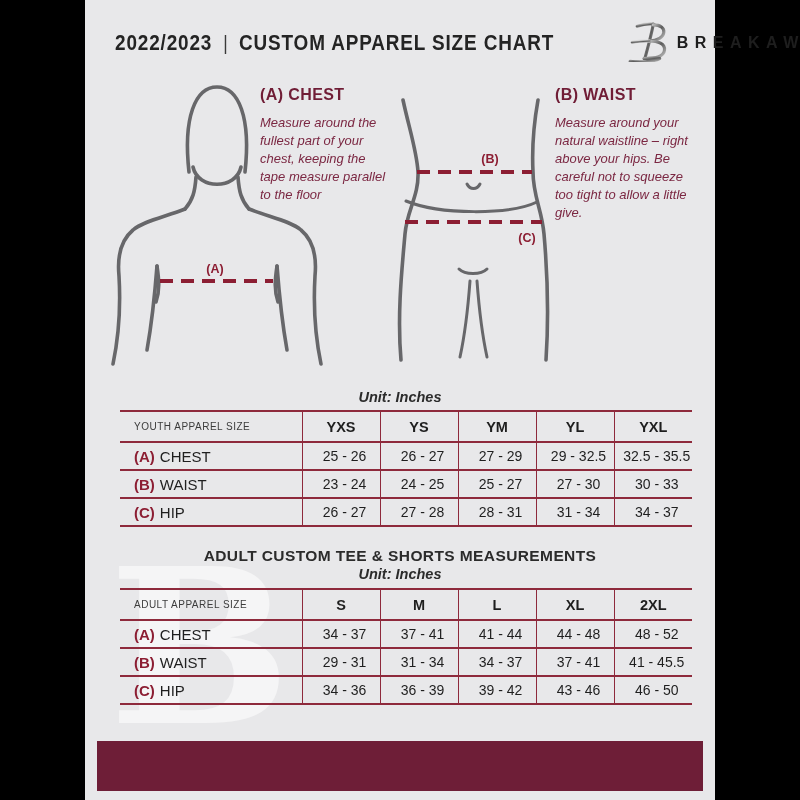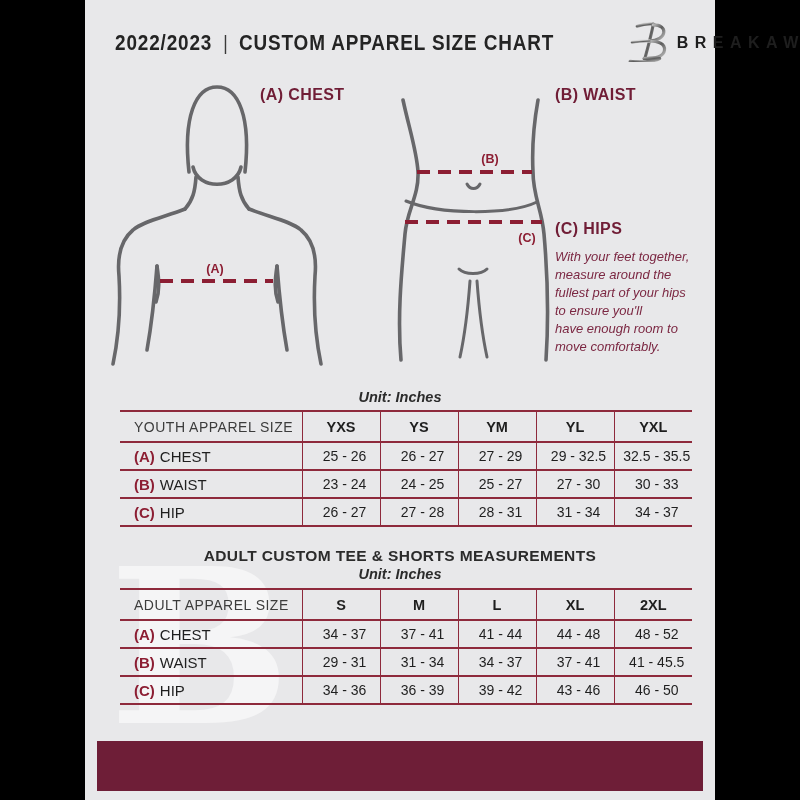--- a/index.html
+++ b/index.html
@@ -36,21 +36,21 @@
 
   
   .size-table { position: absolute; left: 35px; width: 572px; border-collapse: collapse;
                 table-layout: fixed; z-index: 2; background: transparent; }
   .t-youth { top: 410px; }
   .t-adult { top: 588px; }
   .size-table { border-top: 2px solid #8e2a3c; border-bottom: 2px solid #8e2a3c; }
   .size-table tr { border-bottom: 2px solid #8e2a3c; }
   .size-table th + th, .size-table td + td { border-left: 1.5px solid #8e2a3c; }
   .size-table th { height: 31px; font-size: 14.5px; font-weight: bold; color: #1e1e1e; text-align: center; }
-  .size-table th.size-col { font-size: 14px; font-weight: normal; color: #3c3c3c;
+  .size-table th.size-col { font-size: 10px; font-weight: normal; color: #3c3c3c;
                             text-align: left; padding-left: 14px; letter-spacing: 0.5px; }
   .size-table td { height: 28px; font-size: 14px; color: #1f1f1f; text-align: center; padding-left: 7px; }
   .size-table td.rowlabel { text-align: left; padding-left: 14px; font-size: 15px; }
   .pfx { color: #8c1e33; font-weight: bold; margin-right: 5px; }
 
   
   .watermark { position: absolute; left: 24px; top: 540px; z-index: 0;
                font-family: "DejaVu Serif", serif; font-weight: bold;
                font-size: 215px; line-height: 1; color: rgba(255,255,255,0.55); }
   .footer-bar { position: absolute; left: 12px; top: 741px; width: 606px; height: 50px;
@@ -126,28 +126,25 @@
 
       <g font-family="Liberation Sans, sans-serif" font-size="12.5" font-weight="bold" fill="#8c1e33" text-anchor="middle">
         <text x="130" y="273">(A)</text>
         <text x="405" y="163">(B)</text>
         <text x="442" y="242">(C)</text>
       </g>
     </svg>
 
     <div class="guide-block gb-a">
       <h3>(A) CHEST</h3>
+      <p>Measure around the fullest part of your chest, keeping the tape measure parallel to the floor</p>
     </div>
     <div class="guide-block gb-b">
       <h3>(B) WAIST</h3>
-    </div>
-    <div class="guide-block gb-c">
-      <h3>(C) HIPS</h3>
-      <p>With your feet together, measure around the fullest part of your hips to ensure you'll
-have enough room to move comfortably.</p>
+      <p>Measure around your natural waistline – right above your hips. Be careful not to squeeze too tight to allow a little give.</p>
     </div>
 
     <div class="watermark">B</div>
 
     <div class="section-unit su-youth">Unit: Inches</div>
 
     <table class="size-table t-youth">
       <colgroup>
           <col style="width:182px">
           <col style="width:78px">

